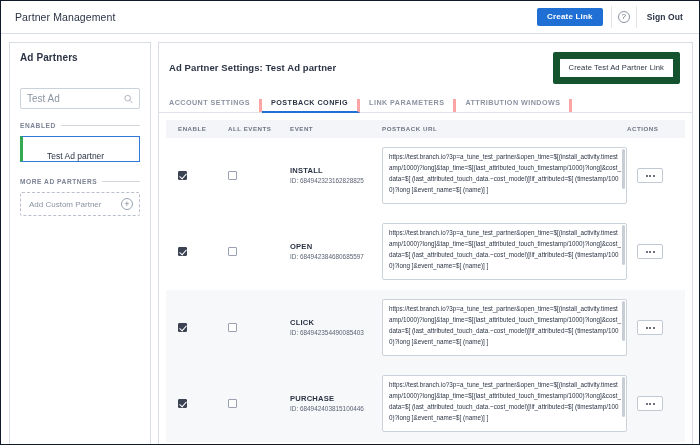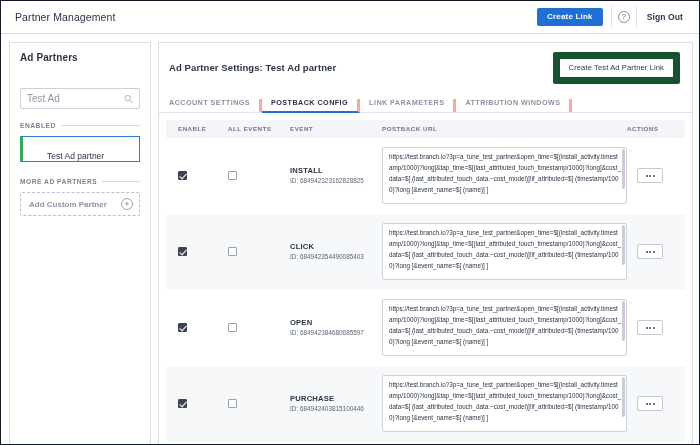--- a/index.html
+++ b/index.html
@@ -169,21 +169,20 @@
     border: 1px dashed #b9c0cb;
     border-radius: 2px;
     display: flex;
     align-items: center;
     padding: 0 6px 0 8px;
     cursor: pointer;
   }
   .add-partner-label {
     font-size: 8px;
     color: #8b93a2;
-    font-weight: bold;
   }
   .plus-circle {
     margin-left: auto;
     width: 12px; height: 12px;
     border: 1px solid #9aa2b1;
     border-radius: 50%;
     color: #7b8293;
     font-size: 9px;
     display: flex; align-items: center; justify-content: center;
     line-height: 1;
@@ -455,20 +454,47 @@
                 </div>
               </div>
               <div class="cell c-actions">
                 <button class="btn-actions">
                   <i></i>
                   <i></i>
                   <i></i>
                 </button>
               </div>
             </div>
+            <div class="trow">
+              <div class="cell c-enable">
+                <span class="cbx checked"></span>
+              </div>
+              <div class="cell c-all">
+                <span class="cbx"></span>
+              </div>
+              <div class="cell c-event">
+                <div>
+                  <div class="ev-name">OPEN</div>
+                  <div class="ev-id">ID: 684942384680685597</div>
+                </div>
+              </div>
+              <div class="cell c-url">
+                <div class="url-box">
+                  <div class="txt">https://test.branch.io?3p=a_tune_test_partner&amp;open_time=$[(install_activity.timestamp/1000)?long]&amp;tap_time=$[(last_attributed_touch_timestamp/1000)?long]&amp;cost_data=$[ (last_attributed_touch_data.~cost_model)]!if_attributed=$[ (timestamp/1000)?long ]&amp;event_name=$[ (name)] ]</div>
+                  <div class="url-scrollbar"></div>
+                </div>
+              </div>
+              <div class="cell c-actions">
+                <button class="btn-actions">
+                  <i></i>
+                  <i></i>
+                  <i></i>
+                </button>
+              </div>
+            </div>
             <div class="trow alt">
               <div class="cell c-enable">
                 <span class="cbx checked"></span>
               </div>
               <div class="cell c-all">
                 <span class="cbx"></span>
               </div>
               <div class="cell c-event">
                 <div>
                   <div class="ev-name">CLICK</div>
@@ -482,71 +508,44 @@
                 </div>
               </div>
               <div class="cell c-actions">
                 <button class="btn-actions">
                   <i></i>
                   <i></i>
                   <i></i>
                 </button>
               </div>
             </div>
-            <div class="trow">
+            <div class="trow alt">
               <div class="cell c-enable">
                 <span class="cbx checked"></span>
               </div>
               <div class="cell c-all">
                 <span class="cbx"></span>
               </div>
               <div class="cell c-event">
                 <div>
-                  <div class="ev-name">OPEN</div>
-                  <div class="ev-id">ID: 684942384680685597</div>
+                  <div class="ev-name">PURCHASE</div>
+                  <div class="ev-id">ID: 684942403815100446</div>
                 </div>
               </div>
               <div class="cell c-url">
                 <div class="url-box">
                   <div class="txt">https://test.branch.io?3p=a_tune_test_partner&amp;open_time=$[(install_activity.timestamp/1000)?long]&amp;tap_time=$[(last_attributed_touch_timestamp/1000)?long]&amp;cost_data=$[ (last_attributed_touch_data.~cost_model)]!if_attributed=$[ (timestamp/1000)?long ]&amp;event_name=$[ (name)] ]</div>
                   <div class="url-scrollbar"></div>
                 </div>
               </div>
               <div class="cell c-actions">
                 <button class="btn-actions">
                   <i></i>
                   <i></i>
                   <i></i>
                 </button>
               </div>
             </div>
-            <div class="trow alt">
-              <div class="cell c-enable">
-                <span class="cbx checked"></span>
-              </div>
-              <div class="cell c-all">
-                <span class="cbx"></span>
-              </div>
-              <div class="cell c-event">
-                <div>
-                  <div class="ev-name">PURCHASE</div>
-                  <div class="ev-id">ID: 684942403815100446</div>
-                </div>
-              </div>
-              <div class="cell c-url">
-                <div class="url-box">
-                  <div class="txt">https://test.branch.io?3p=a_tune_test_partner&amp;open_time=$[(install_activity.timestamp/1000)?long]&amp;tap_time=$[(last_attributed_touch_timestamp/1000)?long]&amp;cost_data=$[ (last_attributed_touch_data.~cost_model)]!if_attributed=$[ (timestamp/1000)?long ]&amp;event_name=$[ (name)] ]</div>
-                  <div class="url-scrollbar"></div>
-                </div>
-              </div>
-              <div class="cell c-actions">
-                <button class="btn-actions">
-                  <i></i>
-                  <i></i>
-                  <i></i>
-                </button>
-              </div>
-            </div>
           </div>
       </div>
     </div>
   </div>
 </div>
 
 </body></html>

